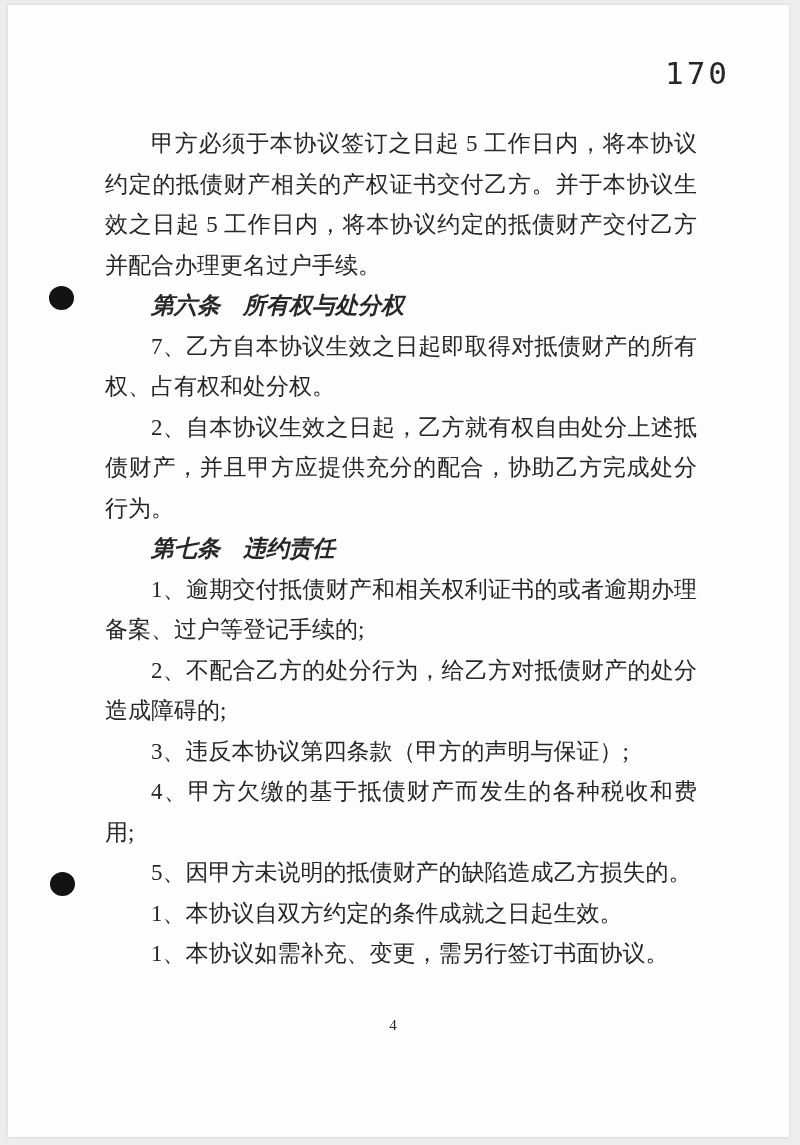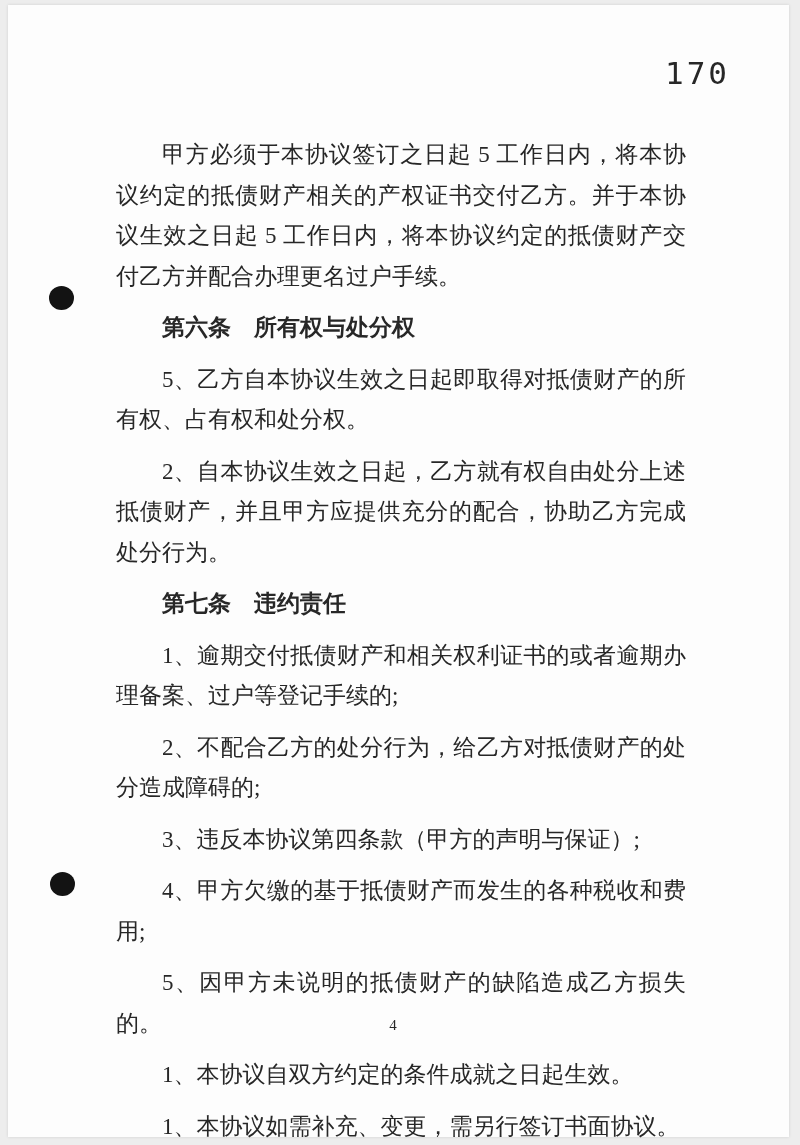--- a/index.html
+++ b/index.html
@@ -51,25 +51,26 @@
     left: 97px;
     top: 119px;
     width: 592px;
     font-family: "Liberation Serif", "DejaVu Serif", serif;
     font-size: 23px;
     line-height: 40.5px;
     color: var(--ink, #272727);
     text-align: justify;
   }
   .doc-body p {
-    margin: 11px;
+    margin: 0;
     text-indent: 2em;
   }
   .doc-body p.heading {
     font-weight: bold;
+    font-style: italic;
   }
   .footer-num {
     position: absolute;
     left: 0;
     width: 770px;
     top: 1012px;
     text-align: center;
     font-family: "Liberation Serif", "DejaVu Serif", serif;
     font-size: 15px;
     color: var(--ink, #272727);
@@ -81,21 +82,21 @@
 <div class="frame">
   <div class="page">
     <div class="stamp">170</div>
 
     <span class="hole hole-top"></span>
     <span class="hole hole-bottom"></span>
 
     <div class="doc-body" id="doc-body">
         <p class="body">甲方必须于本协议签订之日起 5 工作日内，将本协议约定的抵债财产相关的产权证书交付乙方。并于本协议生效之日起 5 工作日内，将本协议约定的抵债财产交付乙方并配合办理更名过户手续。</p>
         <p class="heading">第六条　所有权与处分权</p>
-        <p class="body">5、乙方自本协议生效之日起即取得对抵债财产的所有权、占有权和处分权。</p>
+        <p class="body">7、乙方自本协议生效之日起即取得对抵债财产的所有权、占有权和处分权。</p>
         <p class="body">2、自本协议生效之日起，乙方就有权自由处分上述抵债财产，并且甲方应提供充分的配合，协助乙方完成处分行为。</p>
         <p class="heading">第七条　违约责任</p>
         <p class="body">1、逾期交付抵债财产和相关权利证书的或者逾期办理备案、过户等登记手续的;</p>
         <p class="body">2、不配合乙方的处分行为，给乙方对抵债财产的处分造成障碍的;</p>
         <p class="body">3、违反本协议第四条款（甲方的声明与保证）;</p>
         <p class="body">4、甲方欠缴的基于抵债财产而发生的各种税收和费用;</p>
         <p class="body">5、因甲方未说明的抵债财产的缺陷造成乙方损失的。</p>
         <p class="body">1、本协议自双方约定的条件成就之日起生效。</p>
         <p class="body">1、本协议如需补充、变更，需另行签订书面协议。</p>
       </div>

